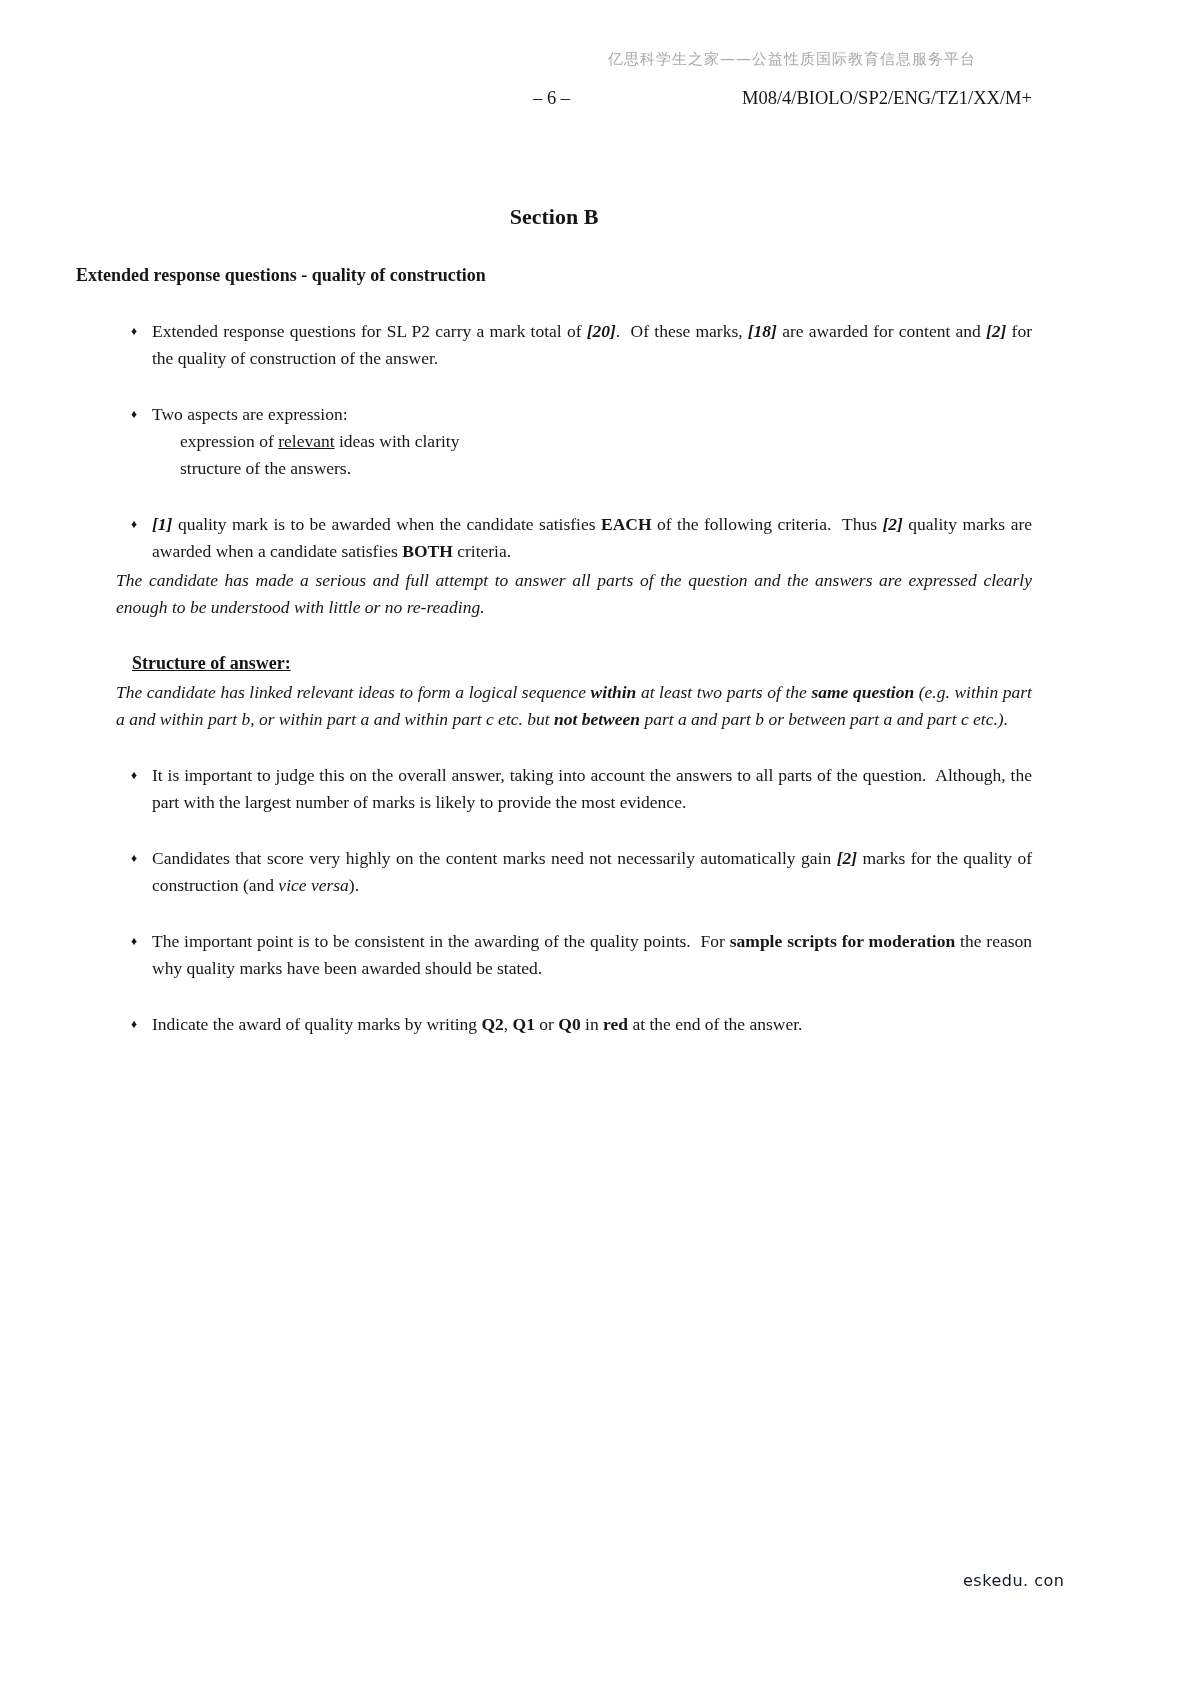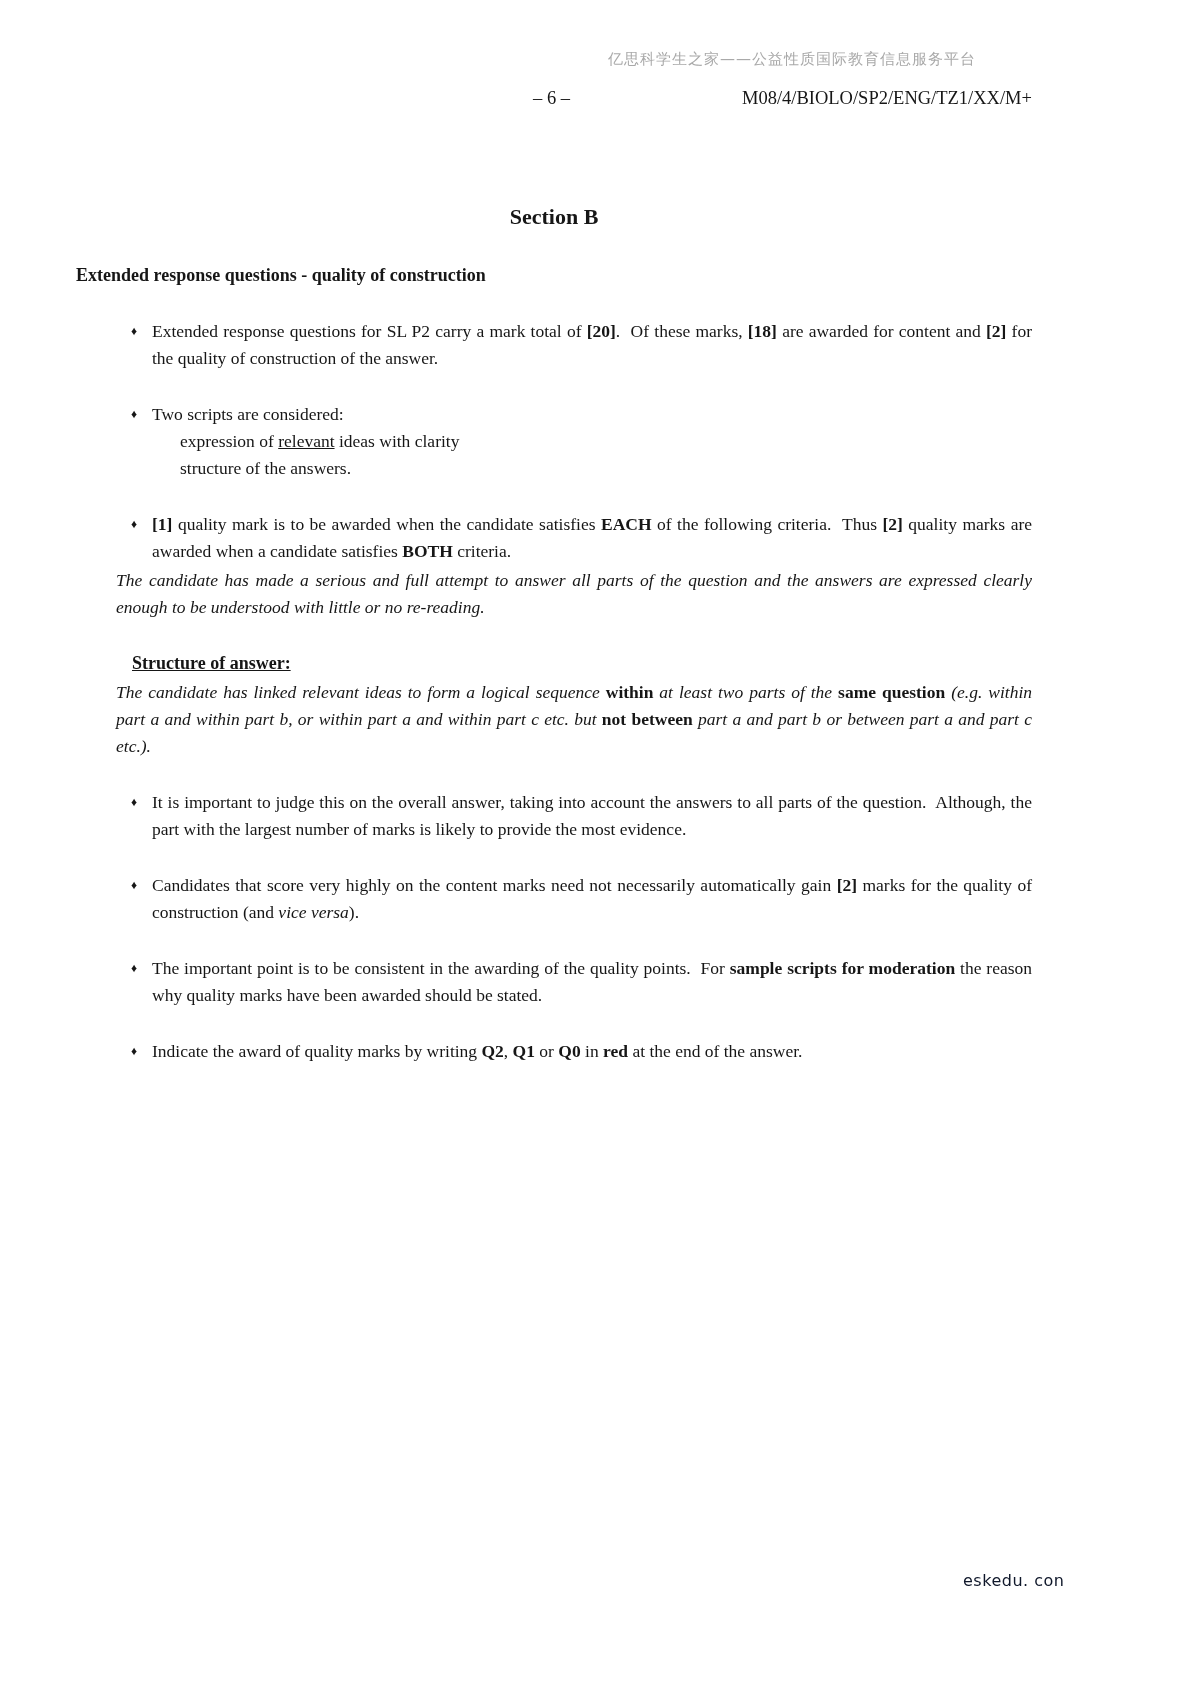--- a/index.html
+++ b/index.html
@@ -29,21 +29,21 @@
     position:absolute;left:55px;top:0px;
     font-size:12px;line-height:27px;
   }
   .subline{margin-left:28px;text-align:left;}
   .heading{margin-left:56px;font-size:18px;}
   .italic-para{margin-top:2px;margin-left:40px;text-align:justify;}
   
   .r{white-space:pre-wrap;}
   .r.b{font-weight:bold;}
   .r.i{font-style:italic;}
-  .r.bi{font-weight:bold;}
+  .r.bi{font-weight:bold;font-style:italic;}
   .r.u{text-decoration:underline;}
   .r.bu{font-weight:bold;text-decoration:underline;}
   
   .footer{
     position:absolute;top:1571px;left:963px;
     font-family:"DejaVu Sans",sans-serif;
     font-size:16px;color:#0f172a;letter-spacing:0.5px;
   }
 </style>
 </head>
@@ -58,21 +58,21 @@
   <div class="content">
     <div class="title">Section B</div>
     <div class="subheading">Extended response questions - quality of construction</div>
     <div id="blocks">
         <div class="block bullet">
           <span class="glyph">♦</span>
           <div class="btext"><span class="r ">Extended response questions for SL P2 carry a mark total of </span><span class="r bi">[20]</span><span class="r ">.&nbsp; Of these marks, </span><span class="r bi">[18]</span><span class="r "> are awarded for content and </span><span class="r bi">[2]</span><span class="r "> for the quality of construction of the answer.</span></div>
         </div>
         <div class="block bullet">
           <span class="glyph">♦</span>
-          <div class="btext"><span class="r ">Two scripts are considered:</span><div class="subline"><span class="r ">expression of </span><span class="r u">relevant</span><span class="r "> ideas with clarity</span></div><div class="subline"><span class="r ">structure of the answers.</span></div></div>
+          <div class="btext"><span class="r ">Two aspects are expression:</span><div class="subline"><span class="r ">expression of </span><span class="r u">relevant</span><span class="r "> ideas with clarity</span></div><div class="subline"><span class="r ">structure of the answers.</span></div></div>
         </div>
         <div class="block bullet">
           <span class="glyph">♦</span>
           <div class="btext"><span class="r bi">[1]</span><span class="r "> quality mark is to be awarded when the candidate satisfies </span><span class="r b">EACH</span><span class="r "> of the following criteria.&nbsp; Thus </span><span class="r bi">[2]</span><span class="r "> quality marks are awarded when a candidate satisfies </span><span class="r b">BOTH</span><span class="r "> criteria.</span></div>
         </div>
         <div class="block italic-para"><span class="r i">The candidate has made a serious and full attempt to answer all parts of the question and the answers are expressed clearly enough to be understood with little or no re-reading.</span></div>
         <div class="block heading"><span class="r bu">Structure of answer:</span></div>
         <div class="block italic-para"><span class="r i">The candidate has linked relevant ideas to form a logical sequence </span><span class="r bi">within</span><span class="r i"> at least two parts of the </span><span class="r bi">same question</span><span class="r i"> (e.g. within part a and within part b, or within part a and within part c etc. but </span><span class="r bi">not between</span><span class="r i"> part a and part b or between part a and part c etc.).</span></div>
         <div class="block bullet">
           <span class="glyph">♦</span>

